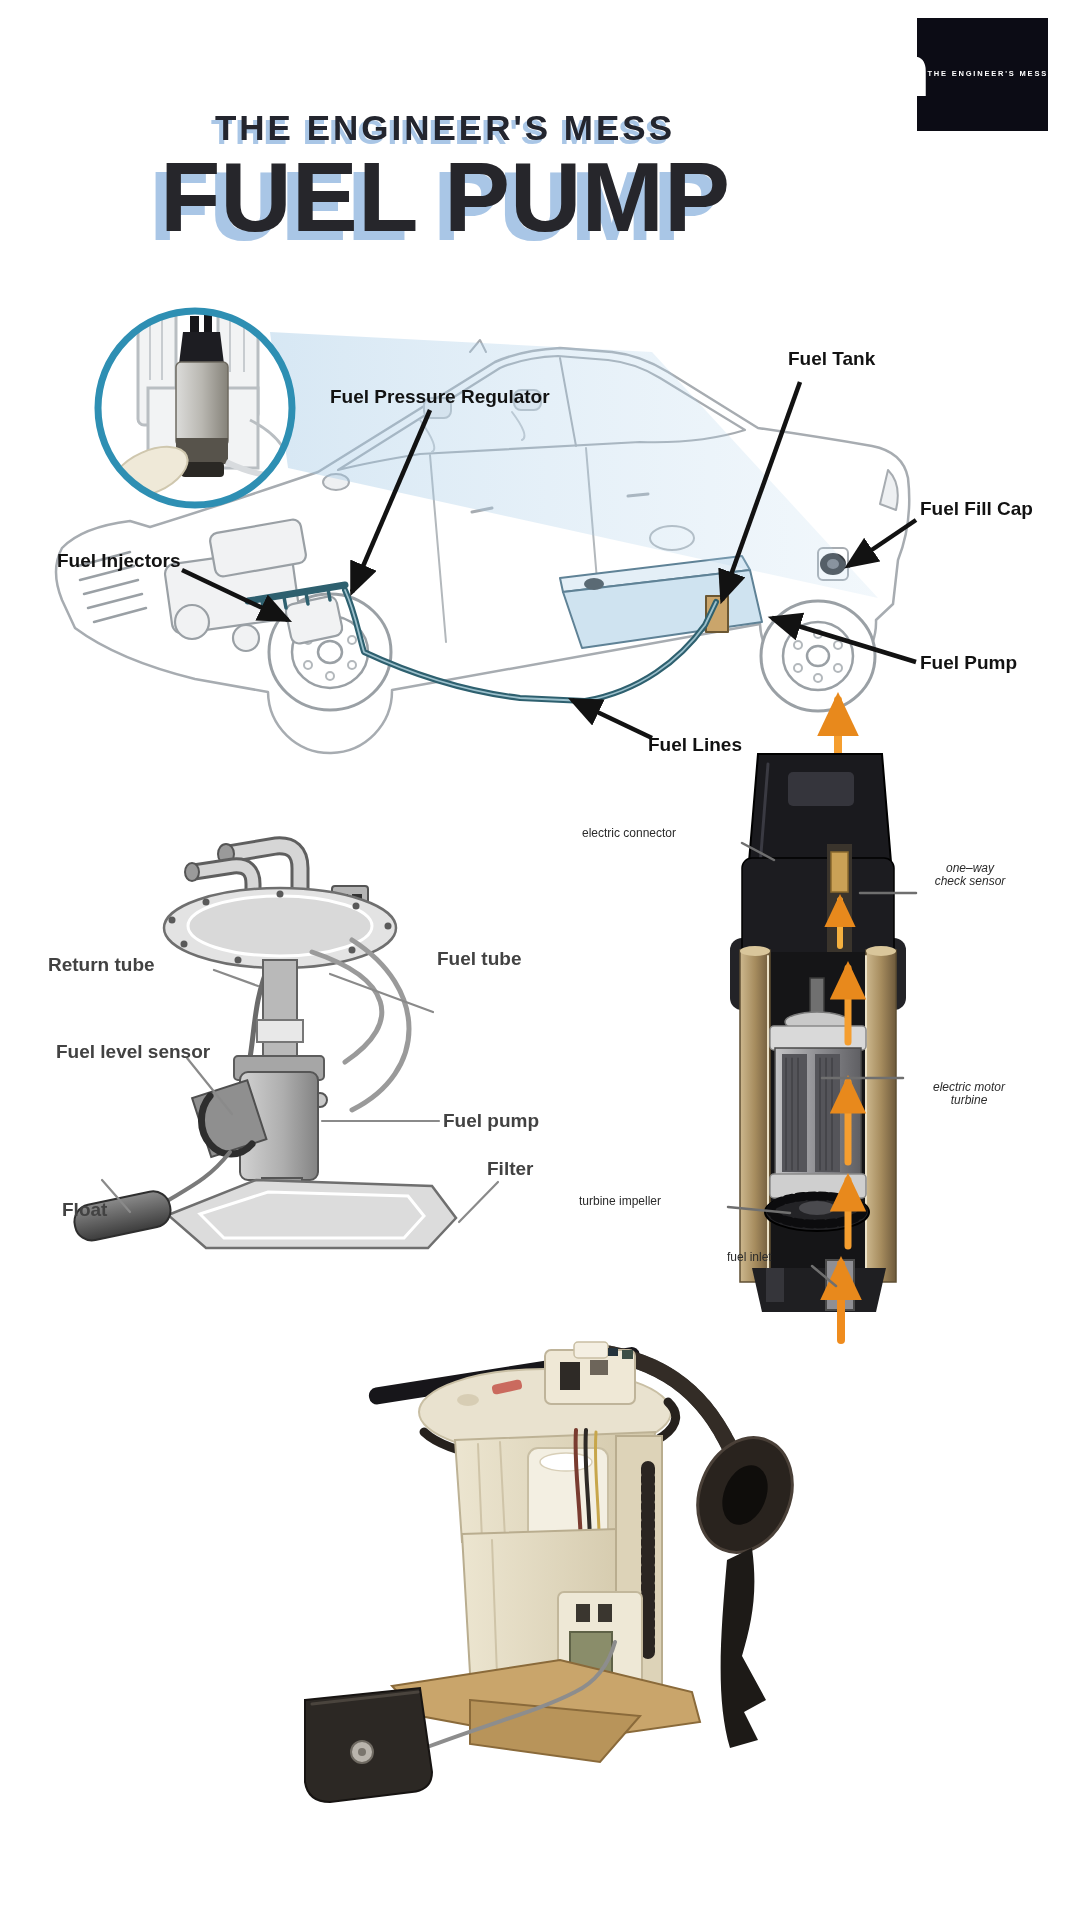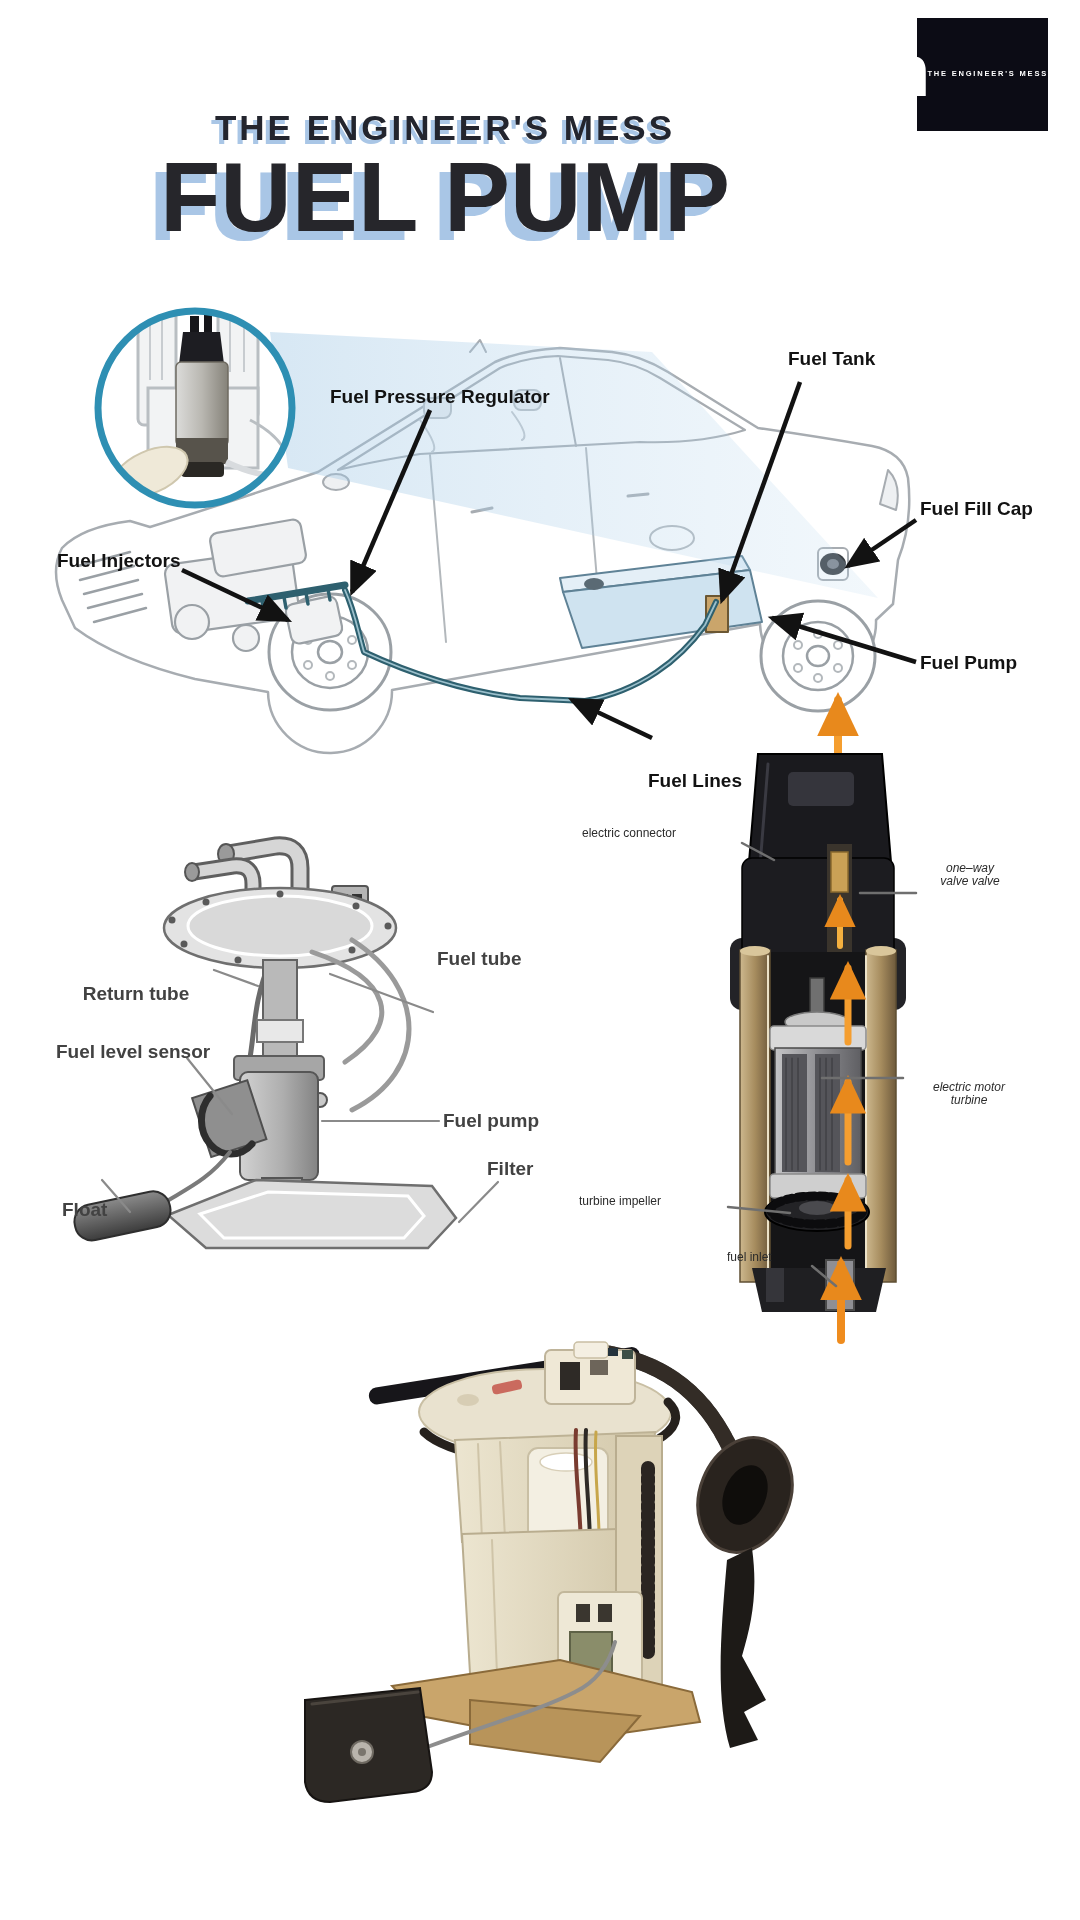--- a/index.html
+++ b/index.html
@@ -407,33 +407,33 @@
   <div class="header">
     <div class="kicker">THE ENGINEER'S MESS</div>
     <div class="big-title">FUEL PUMP</div>
   </div>
 
   <div class="lbl-car" style="left:788px;top:348px;">Fuel Tank</div>
   <div class="lbl-car" style="left:330px;top:386px;">Fuel Pressure Regulator</div>
   <div class="lbl-car" style="left:920px;top:498px;">Fuel Fill Cap</div>
   <div class="lbl-car" style="left:57px;top:550px;">Fuel Injectors</div>
   <div class="lbl-car" style="left:920px;top:652px;">Fuel Pump</div>
-  <div class="lbl-car" style="left:648px;top:770px;">Fuel Lines</div>
-
-  <div class="lbl-mod" style="left:62px;top:954px;width:148px;text-align:center;margin-top:29px;">Return tube</div>
+  <div class="lbl-car" style="left:648px;top:734px;">Fuel Lines</div>
+
+  <div class="lbl-mod" style="left:48px;top:954px;width:148px;text-align:left;">Return tube</div>
   <div class="lbl-mod" style="left:437px;top:948px;">Fuel tube</div>
   <div class="lbl-mod" style="left:56px;top:1041px;">Fuel level sensor</div>
   <div class="lbl-mod" style="left:443px;top:1110px;">Fuel pump</div>
   <div class="lbl-mod" style="left:62px;top:1156px;margin-top:43px;">Float</div>
   <div class="lbl-mod" style="left:487px;top:1158px;">Filter</div>
 
   <div class="lbl-cut" style="left:582px;top:826px;">electric connector</div>
   <div class="lbl-cut center" style="left:905px;top:862px;width:130px;">
     <span>one–way</span><br>
-    <span>valve valve</span>
+    <span>check sensor</span>
   </div>
   <div class="lbl-cut center" style="left:896px;top:1062px;width:146px;margin-top:19px;">
     <span>electric motor</span><br>
     <span>turbine</span>
   </div>
   <div class="lbl-cut" style="left:579px;top:1194px;">turbine impeller</div>
   <div class="lbl-cut" style="left:727px;top:1250px;">fuel inlet</div>
 
 </div>
 

